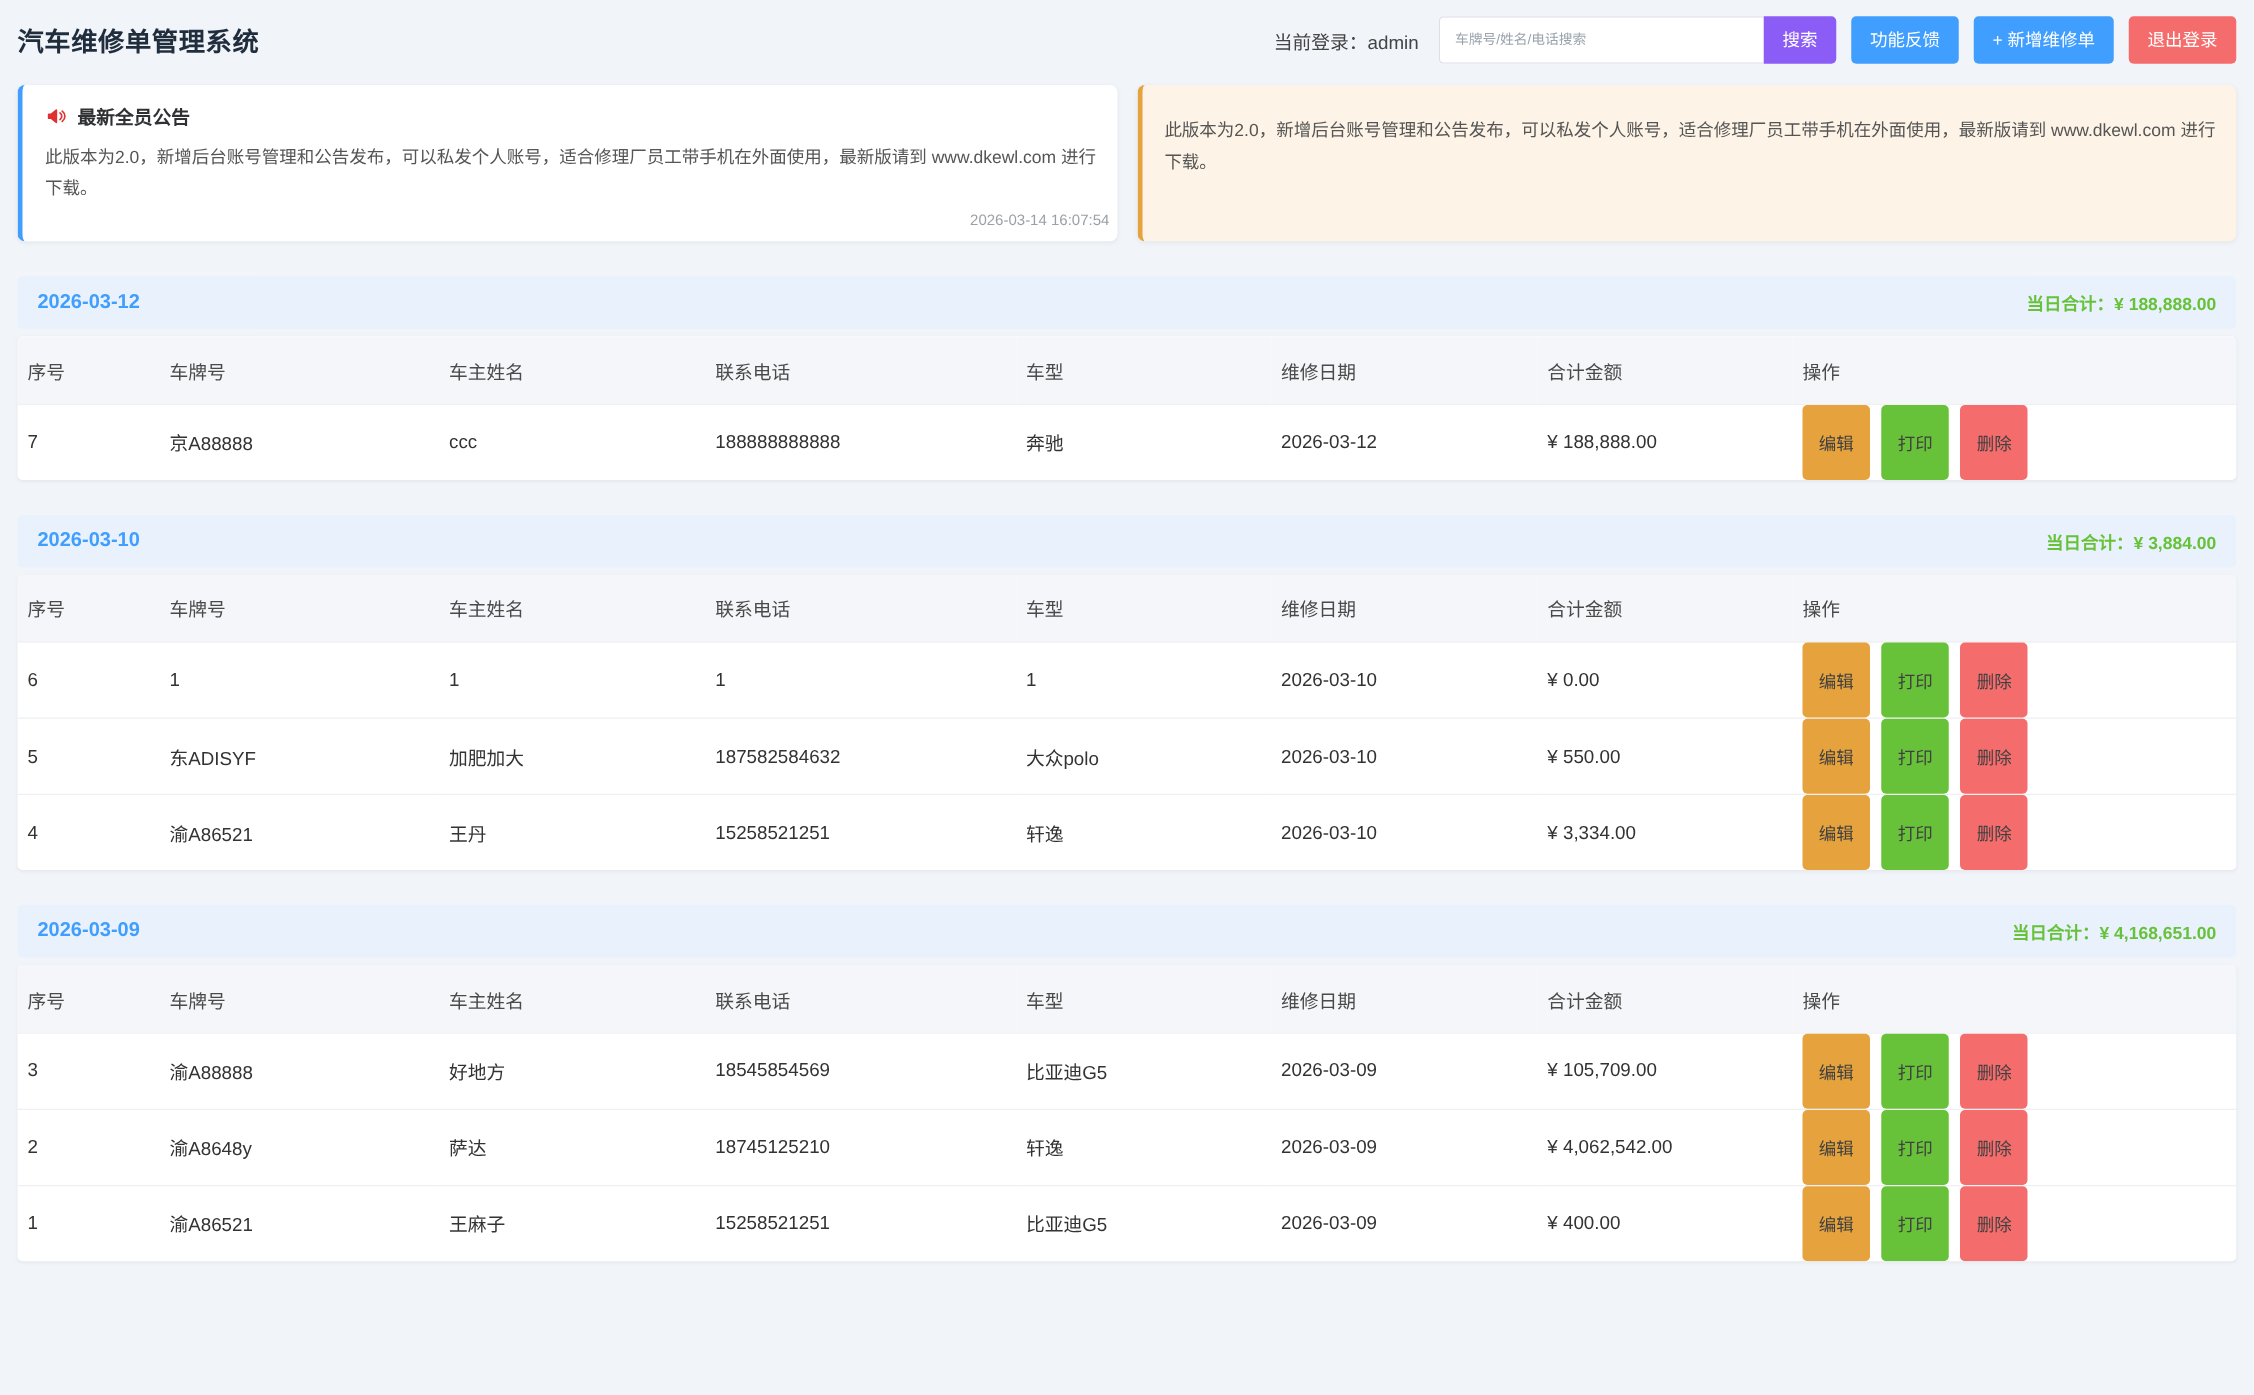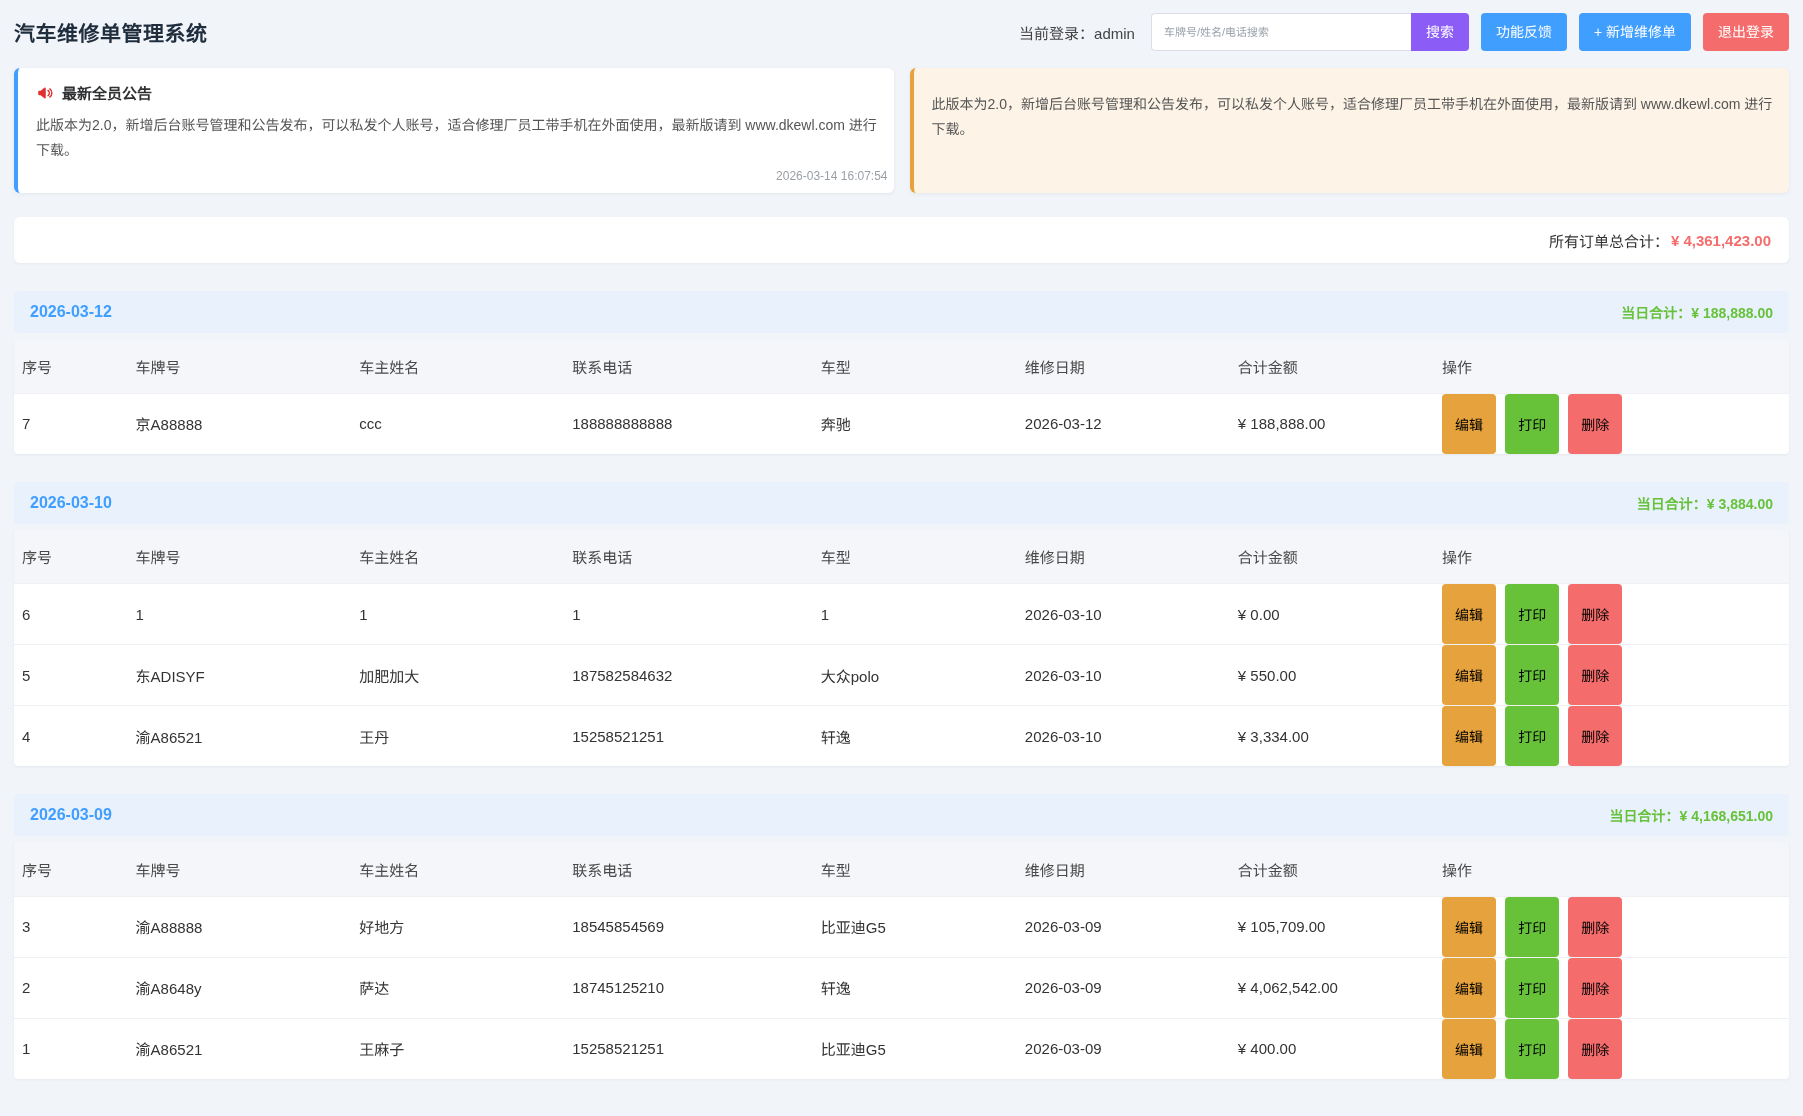--- a/index.html
+++ b/index.html
@@ -89,21 +89,21 @@
   th.col-no, td.col-no { text-align: left; }
   .col-no { width: 6.4%; }
   .col-plate { width: 12.6%; }
   .col-owner { width: 12%; }
   .col-phone { width: 14%; }
   .col-model { width: 11.5%; }
   .col-date { width: 12%; }
   .col-amount { width: 11.5%; }
   .col-actions { width: 20%; }
   .row-btn {
-    border: none; cursor: pointer; color: #000000; font-size: 14px;
+    border: none; cursor: pointer; color: #404040; font-size: 14px;
     border-radius: 4px; padding: 20px 13px; margin-right: 5px;
     font-family: "Liberation Sans", "DejaVu Sans", sans-serif;
   }
   .row-btn.edit { background: #e6a23c; }
   .row-btn.print { background: #67c23a; }
   .row-btn.delete { background: #f56c6c; }
 
   
   .footer {
     margin-top: 36px; padding: 18px 0 24px 0; text-align: center;
@@ -141,24 +141,20 @@
       </div>
       <div class="notice-body">此版本为2.0，新增后台账号管理和公告发布，可以私发个人账号，适合修理厂员工带手机在外面使用，最新版请到 www.dkewl.com 进行下载。</div>
       <div class="notice-time">2026-03-14 16:07:54</div>
     </div>
 
     <div class="notice-card personal">
       <div class="notice-body">此版本为2.0，新增后台账号管理和公告发布，可以私发个人账号，适合修理厂员工带手机在外面使用，最新版请到 www.dkewl.com 进行下载。</div>
     </div>
   </div>
 
-  <div class="summary-bar">
-    <span class="summary-label">所有订单总合计：</span>
-    <span class="summary-amount">¥ 4,361,423.00</span>
-  </div>
 
   <div id="sections-host">
   <div class="section">
     <div class="section-head">
       <span class="section-date">2026-03-12</span>
       <span class="section-daytotal"><span>当日合计：</span><span>¥ 188,888.00</span></span>
     </div>
     <div class="table-card">
       <table>
         <thead>

